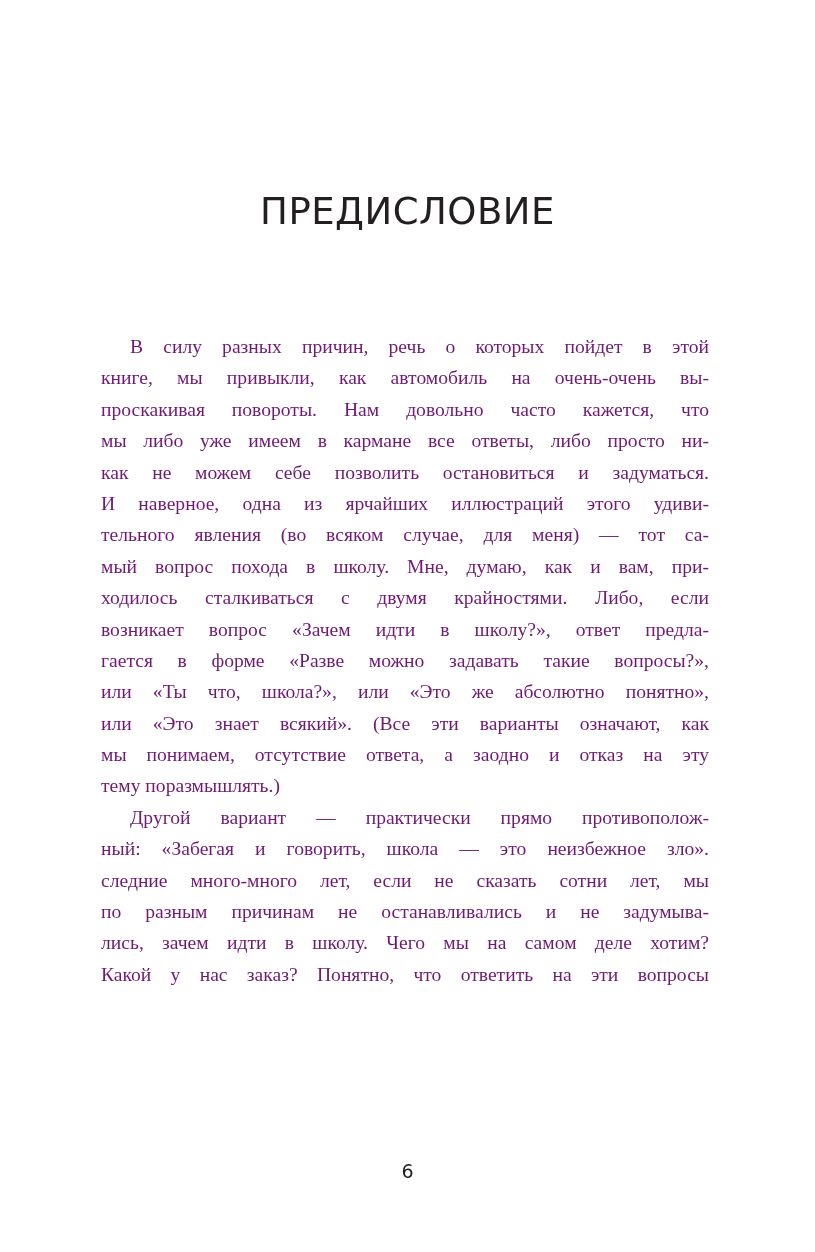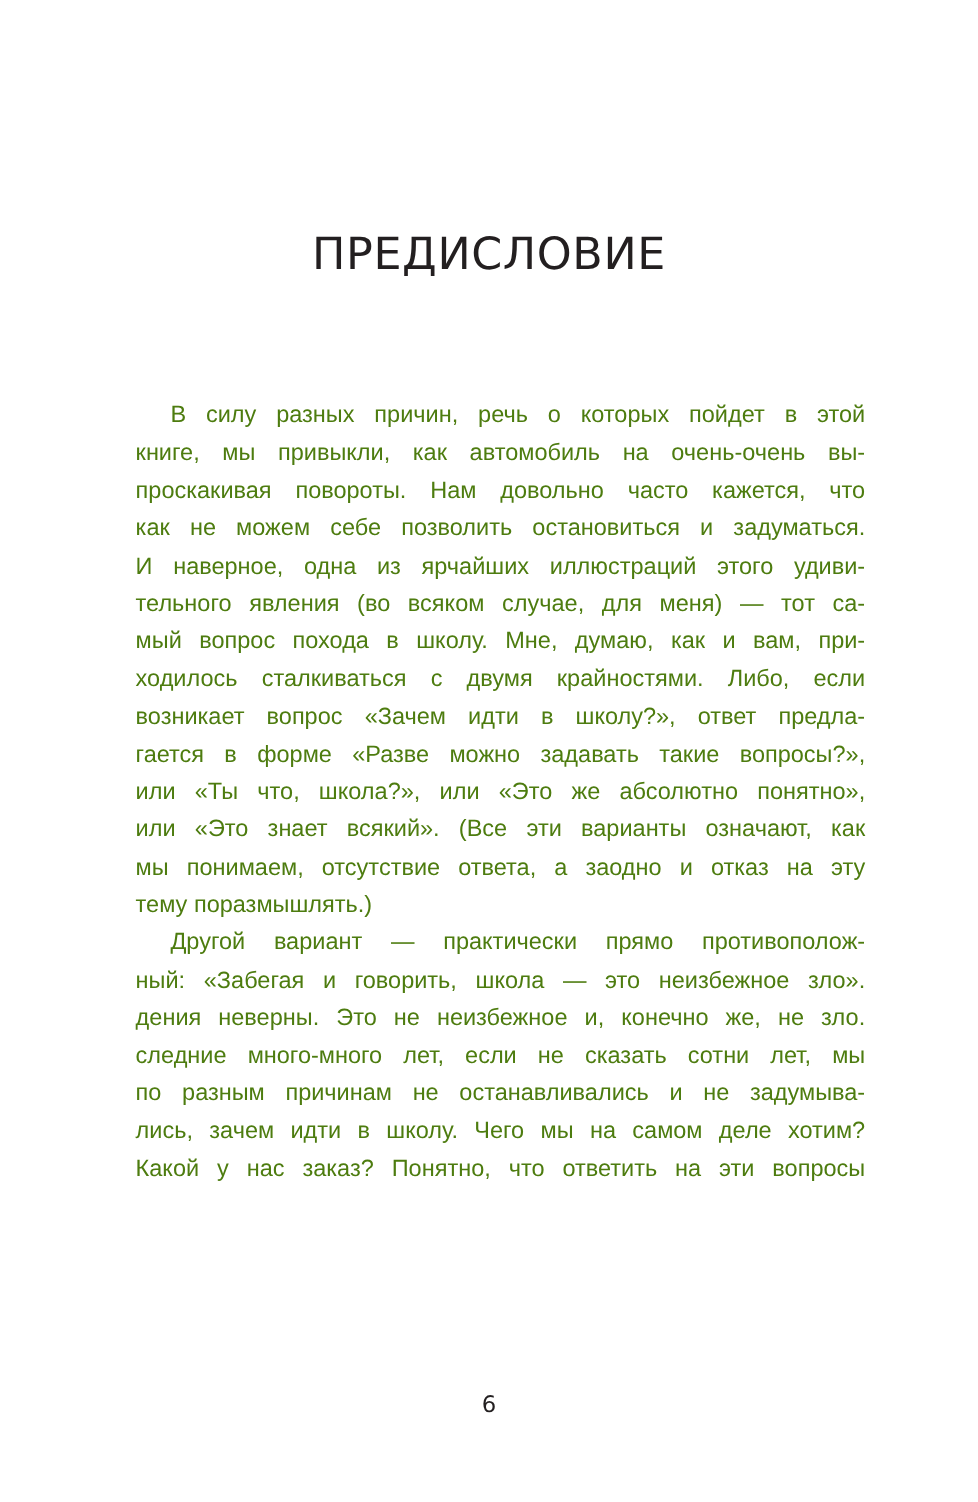--- a/index.html
+++ b/index.html
@@ -31,26 +31,26 @@
       font-size: 37px;
       letter-spacing: 0.5px;
       font-weight: normal;
       color: #231f20;
       margin: 0;
       line-height: 48px;
     }
     .body-text {
       position: absolute;
       top: 331px;
-      left: 113px;
+      left: 101px;
       width: 608px;
-      font-family: Liberation Sans, sans-serif;
+      font-family: Liberation Serif, serif;
       font-size: 19.6px;
       line-height: 31.4px;
-      color: #4d7c0f;
+      color: #701a75;
     }
     .line {
       display: block;
       height: 31.4px;
       white-space: nowrap;
       text-align: justify;
       text-align-last: justify;
       overflow: visible;
     }
     .line.last {
@@ -74,36 +74,36 @@
 <body>
 
 <div class="page">
   <h1 class="chapter-title">ПРЕДИСЛОВИЕ</h1>
 
   <div class="body-text">
     <div>
       <span class="line indent">В силу разных причин, речь о которых пойдет в этой</span>
       <span class="line">книге, мы привыкли, как автомобиль на очень-очень вы-</span>
       <span class="line">проскакивая повороты. Нам довольно часто кажется, что</span>
+      <span class="line">мы либо уже имеем в кармане все ответы, либо просто ни-</span>
       <span class="line">как не можем себе позволить остановиться и задуматься.</span>
       <span class="line">И наверное, одна из ярчайших иллюстраций этого удиви-</span>
       <span class="line">тельного явления (во всяком случае, для меня) — тот са-</span>
       <span class="line">мый вопрос похода в школу. Мне, думаю, как и вам, при-</span>
       <span class="line">ходилось сталкиваться с двумя крайностями. Либо, если</span>
       <span class="line">возникает вопрос «Зачем идти в школу?», ответ предла-</span>
       <span class="line">гается в форме «Разве можно задавать такие вопросы?»,</span>
       <span class="line">или «Ты что, школа?», или «Это же абсолютно понятно»,</span>
       <span class="line">или «Это знает всякий». (Все эти варианты означают, как</span>
       <span class="line">мы понимаем, отсутствие ответа, а заодно и отказ на эту</span>
       <span class="line last">тему поразмышлять.)</span>
     </div>
     <div>
       <span class="line indent">Другой вариант — практически прямо противополож-</span>
       <span class="line">ный: «Забегая и говорить, школа — это неизбежное зло».</span>
-      <span class="line">дения неверны. Это не неизбежное и, конечно же, не зло.</span>
       <span class="line">следние много-много лет, если не сказать сотни лет, мы</span>
       <span class="line">по разным причинам не останавливались и не задумыва-</span>
       <span class="line">лись, зачем идти в школу. Чего мы на самом деле хотим?</span>
       <span class="line">Какой у нас заказ? Понятно, что ответить на эти вопросы</span>
     </div>
   </div>
 
   <div class="page-number">6</div>
 </div>
 

